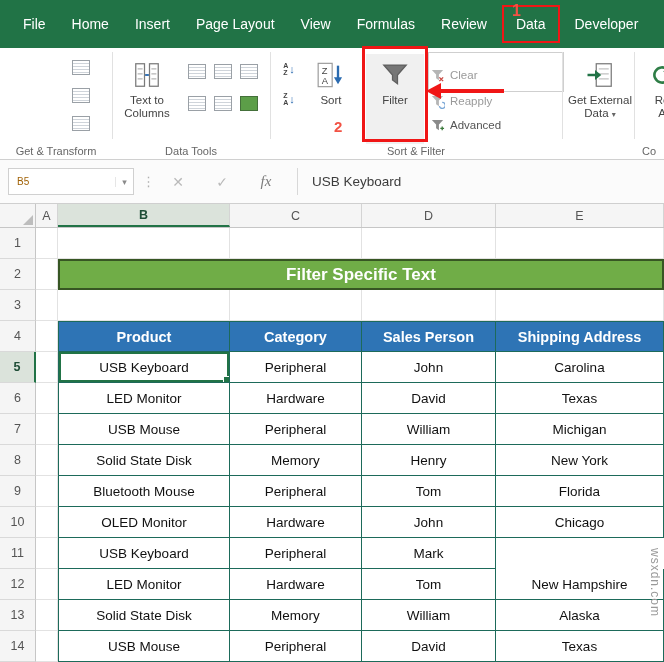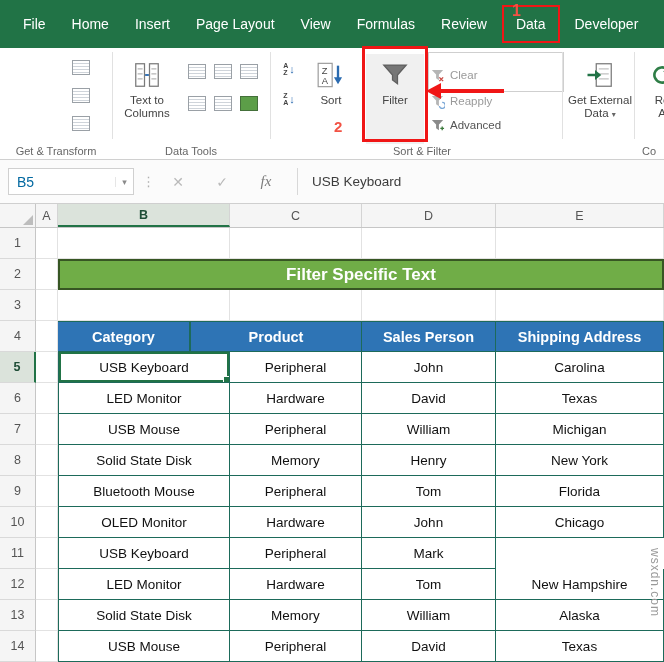--- a/index.html
+++ b/index.html
@@ -36,21 +36,21 @@
   .filter-box { position: absolute; left: 362px; top: 46px; width: 66px; height: 96px; border: 3px solid #f01616; z-index: 7; }
   .arrow-line { position: absolute; left: 440px; top: 89px; width: 64px; height: 4px; background: #f01616; z-index: 7; }
   .arrow-head { position: absolute; left: 426px; top: 83px; width: 0; height: 0; border-top: 8px solid transparent; border-bottom: 8px solid transparent; border-right: 15px solid #f01616; z-index: 7; }
   .ann1 { position: absolute; left: 512px; top: 2px; color: #f25244; font-weight: bold; font-size: 16px; z-index: 8; }
   .ann2 { position: absolute; left: 334px; top: 118px; color: #f25244; font-weight: bold; font-size: 15px; z-index: 8; }
   .watermark { position: absolute; right: 2px; top: 548px; writing-mode: vertical-rl; font-size: 12px; color: #999; letter-spacing: 1px; z-index: 8; }
 
   
   .formula-bar { display: flex; align-items: center; height: 44px; background: #fbfbfb; border-bottom: 1px solid #cfcfcf; }
   .namebox { width: 126px; height: 27px; margin-left: 8px; background: #fff; border: 1px solid #d0d0d0; display: flex; align-items: center; }
-  .nb-text { flex: 1; padding-left: 8px; font-size: 14px; color: #0369a1; }
+  .nb-text { flex: 1; padding-left: 8px; font-size: 10px; color: #a16207; }
   .nb-caret { width: 18px; color: #8a8a8a; font-size: 9px; border-left: 1px solid #e6e6e6; text-align: center; }
   .grip { margin: 0 10px 0 8px; color: #b0b0b0; font-size: 13px; }
   .fbtn { width: 26px; text-align: center; color: #b9b9b9; font-size: 14px; margin-right: 18px; }
   .fx { font-style: italic; font-family: "Liberation Serif", serif; color: #7c7c7c; font-size: 15px; }
   .fdiv { width: 1px; height: 27px; background: #d8d8d8; margin: 0 14px 0 0; }
   .fvalue { font-size: 13.5px; color: #3c3c3c; }
 
   
   .colheaders { display: flex; height: 24px; background: #f5f5f5; border-bottom: 1px solid #c6c6c6; }
   .corner { width: 36px; border-right: 1px solid #c6c6c6; position: relative; background: #f5f5f5; }
@@ -195,21 +195,21 @@
     <div class="txtbtn dark" style="top:66px">
       <span class="ticon">
         <svg width="15" height="15" viewBox="0 0 16 16">
             <path d="M2 2h12l-4.5 5v6l-3-2V7L2 2z" fill="#8a8a8a"></path>
             <path d="M11 11h4M13 9v4" stroke="#3c7a3c" stroke-width="1.4"></path>
           </svg>
       </span>
       <span>Advanced</span>
     </div>
     <div class="vdiv" style="left:562px"></div>
-    <div class="glabel" style="left:276px;width:292px">Sort &amp; Filter</div>
+    <div class="glabel" style="left:270px;width:292px">Sort &amp; Filter</div>
 
     <div class="bigbtn" style="left:568px;width:64px">
       <div class="bicon">
         <svg width="30" height="30" viewBox="0 0 24 24">
           <rect x="9" y="3" width="12" height="18" fill="#fff" stroke="#7a7a7a"></rect>
           <path d="M11 7h8M11 11h8M11 15h8" stroke="#c2c2c2" stroke-width="1"></path>
           <path d="M2 12h9" stroke="#217346" stroke-width="2"></path>
           <path d="M8 8l5 4-5 4z" fill="#217346"></path>
         </svg>
       </div>
@@ -274,22 +274,22 @@
         <div class="rowh">3</div>
         <div class="gcell" style="width: 22px;"></div>
         <div class="gcell" style="width: 172px;"></div>
         <div class="gcell" style="width: 132px;"></div>
         <div class="gcell" style="width: 134px;"></div>
         <div class="gcell" style="width: 168px;"></div>
       </div>
       <div class="grow">
         <div class="rowh">4</div>
         <div class="gcell" style="width: 22px;"></div>
+        <div class="gcell thead first" style="width: 172px;">Product</div>
         <div class="gcell thead" style="width: 132px;">Category</div>
-        <div class="gcell thead first" style="width: 172px;">Product</div>
         <div class="gcell thead" style="width: 134px;">Sales Person</div>
         <div class="gcell thead" style="width: 168px;">Shipping Address</div>
       </div>
       <div class="grow">
         <div class="rowh sel">5</div>
         <div class="gcell" style="width: 22px;"></div>
         <div class="gcell tcell first selcell" style="width: 172px;">USB Keyboard</div>
         <div class="gcell tcell" style="width: 132px;">Peripheral</div>
         <div class="gcell tcell" style="width: 134px;">John</div>
         <div class="gcell tcell" style="width: 168px;">Carolina</div>

